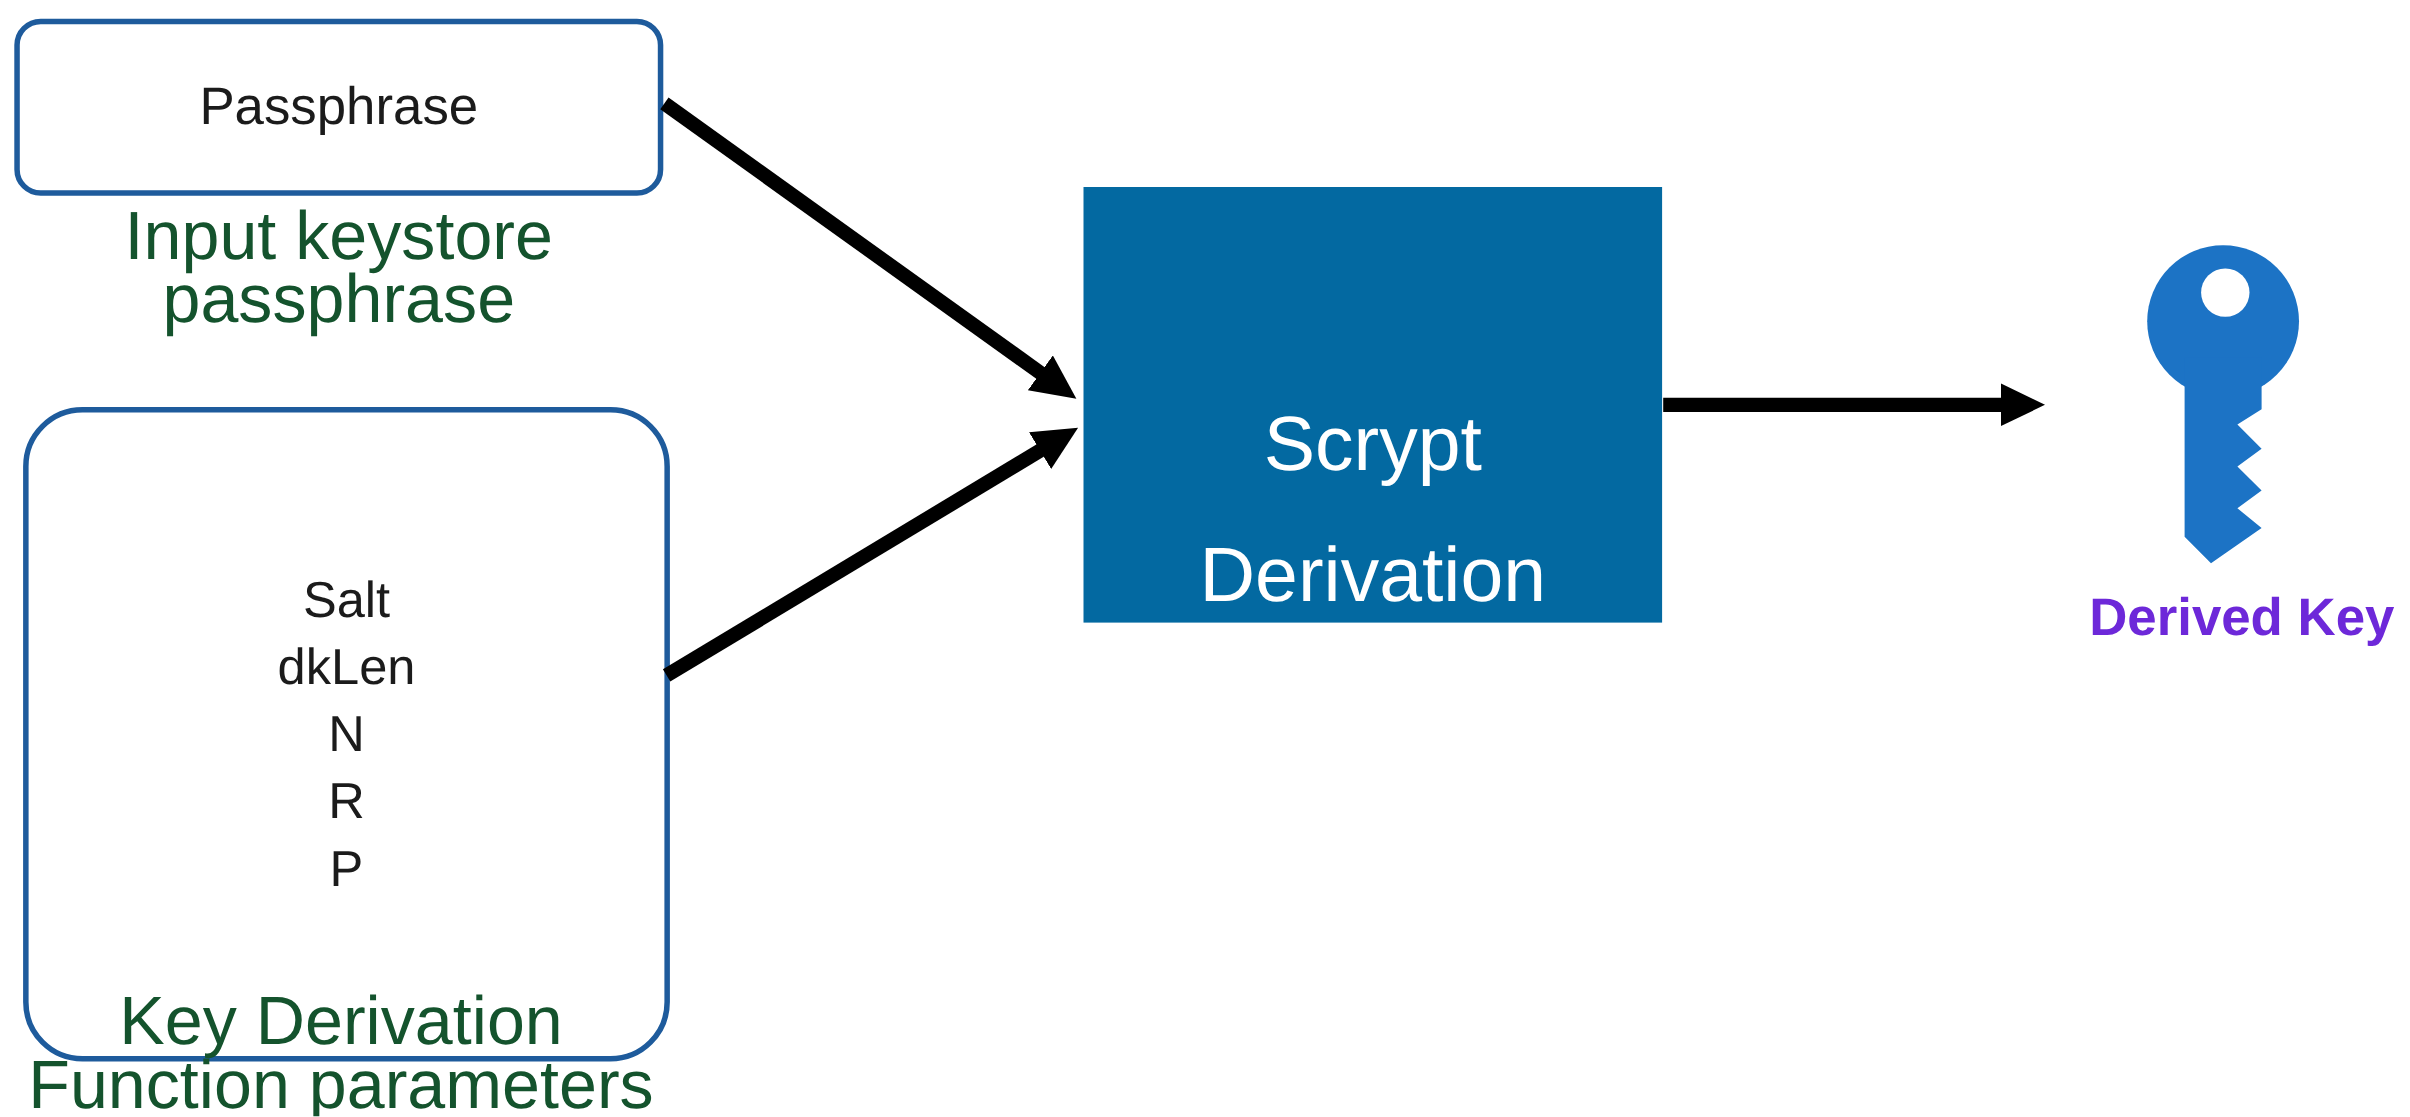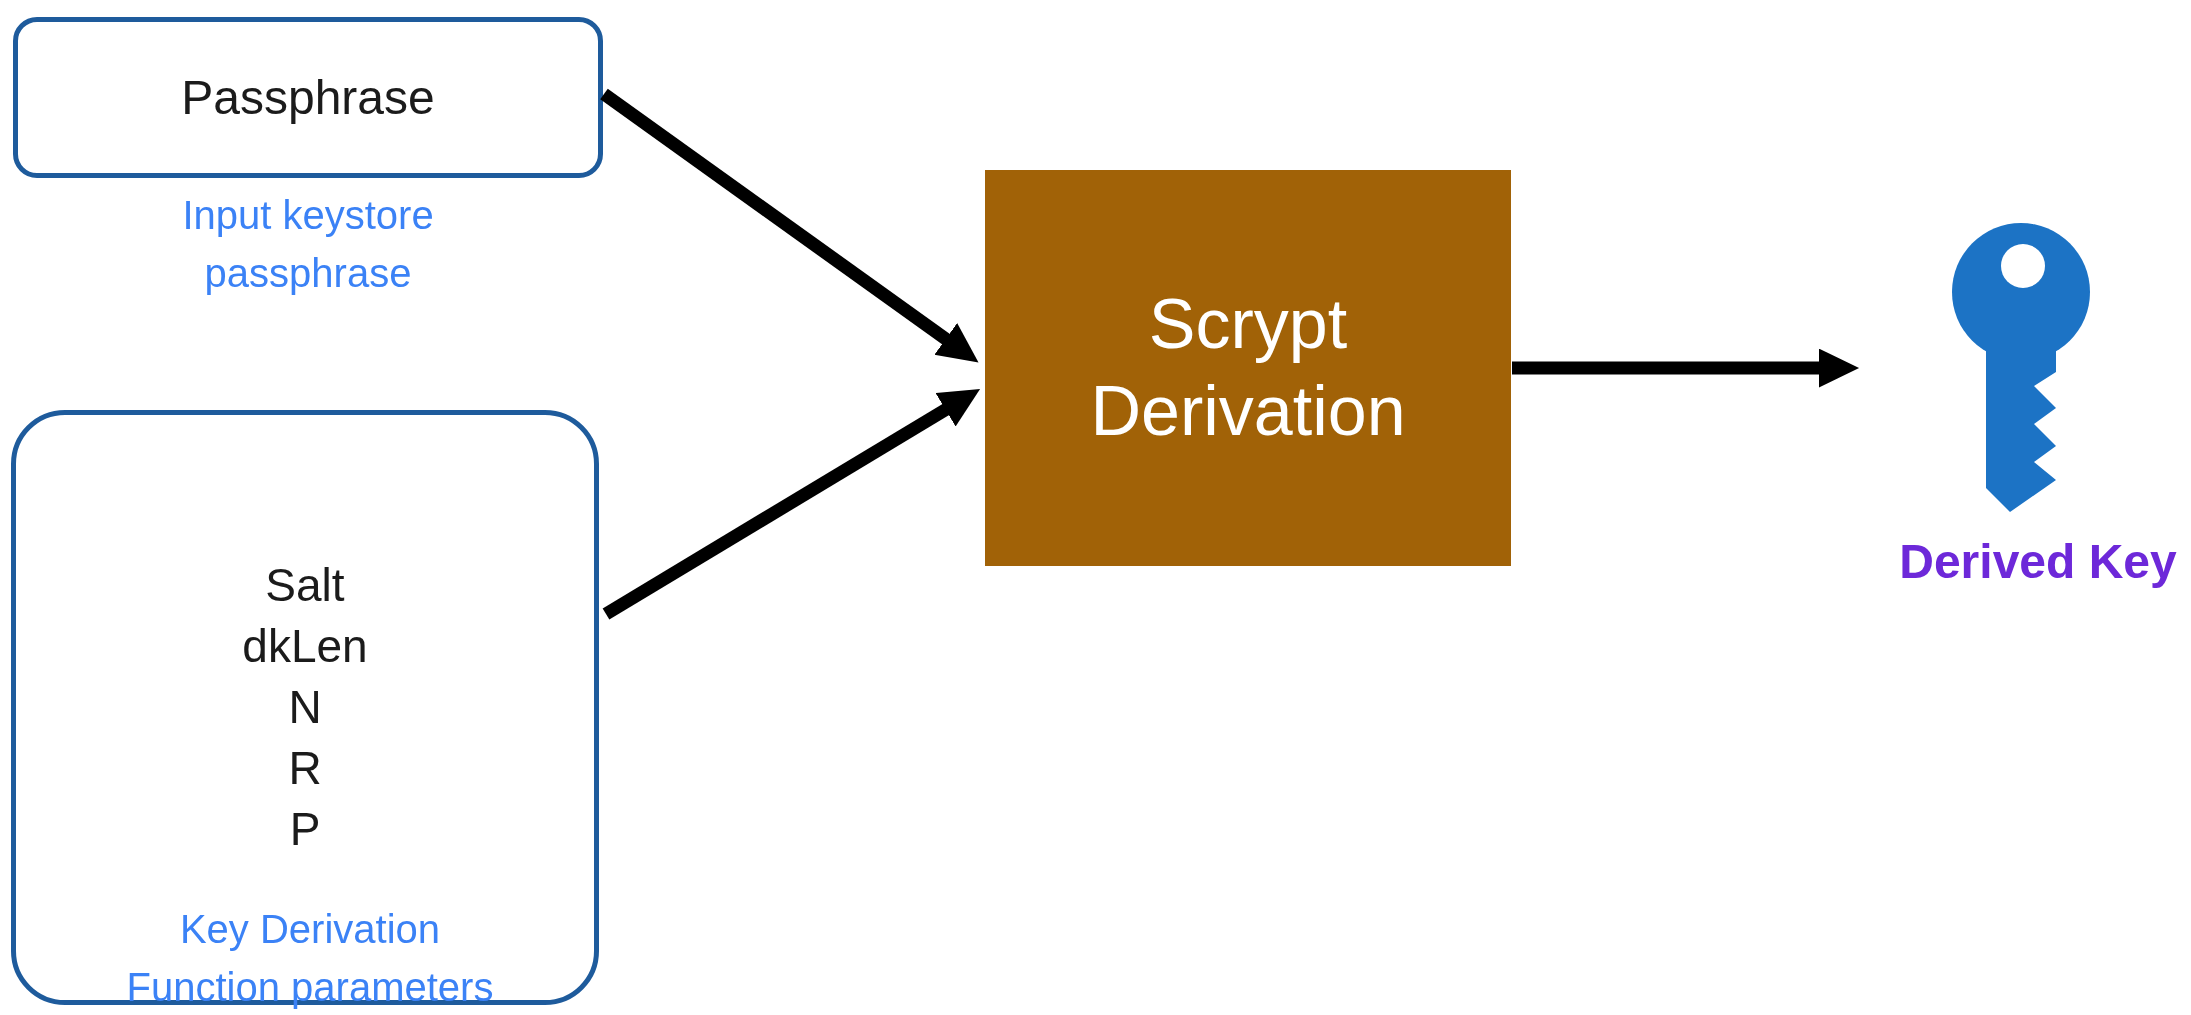--- a/index.html
+++ b/index.html
@@ -27,55 +27,55 @@
     justify-content: center;
     color: #1b1b1b;
   }
   #passphrase-box {
     left: 13px; top: 17px;
     width: 590px; height: 161px;
     border-radius: 24px;
     font-size: 48px;
   }
   #kdf-box {
-    left: 11px; top: 370px;
+    left: 21px; top: 370px;
     width: 588px; height: 595px;
     border-radius: 54px;
-    margin-top: 40px;
   }
   #kdf-box .param-list {
     text-align: center;
     font-size: 46px;
     line-height: 61px;
   }
   .caption {
     position: absolute;
     text-align: center;
-    color: #3b82f6;
-    font-size: 40px;
+    color: #14532d;
+    font-size: 62px;
     line-height: 58px;
   }
   #passphrase-caption { left: 13px; top: 186px; width: 590px; }
   #kdf-caption { left: -5px; top: 900px; width: 630px; }
 
   
   #scrypt-box {
     position: absolute;
     left: 985px; top: 170px;
     width: 526px; height: 396px;
-    background: #a16207;
+    background: #0369a1;
     display: flex;
     flex-direction: column;
     align-items: center;
-    justify-content: center;
+    justify-content: flex-end;
     color: #ffffff;
     font-size: 70px;
     line-height: 87px;
     font-weight: 400;
     text-align: center;
+    gap: 32px;
   }
 
   
   #key-icon-wrap {
     position: absolute;
     left: 1950px; top: 220px;
     width: 142px; height: 296px;
   }
   #derived-key-label {
     position: absolute;

